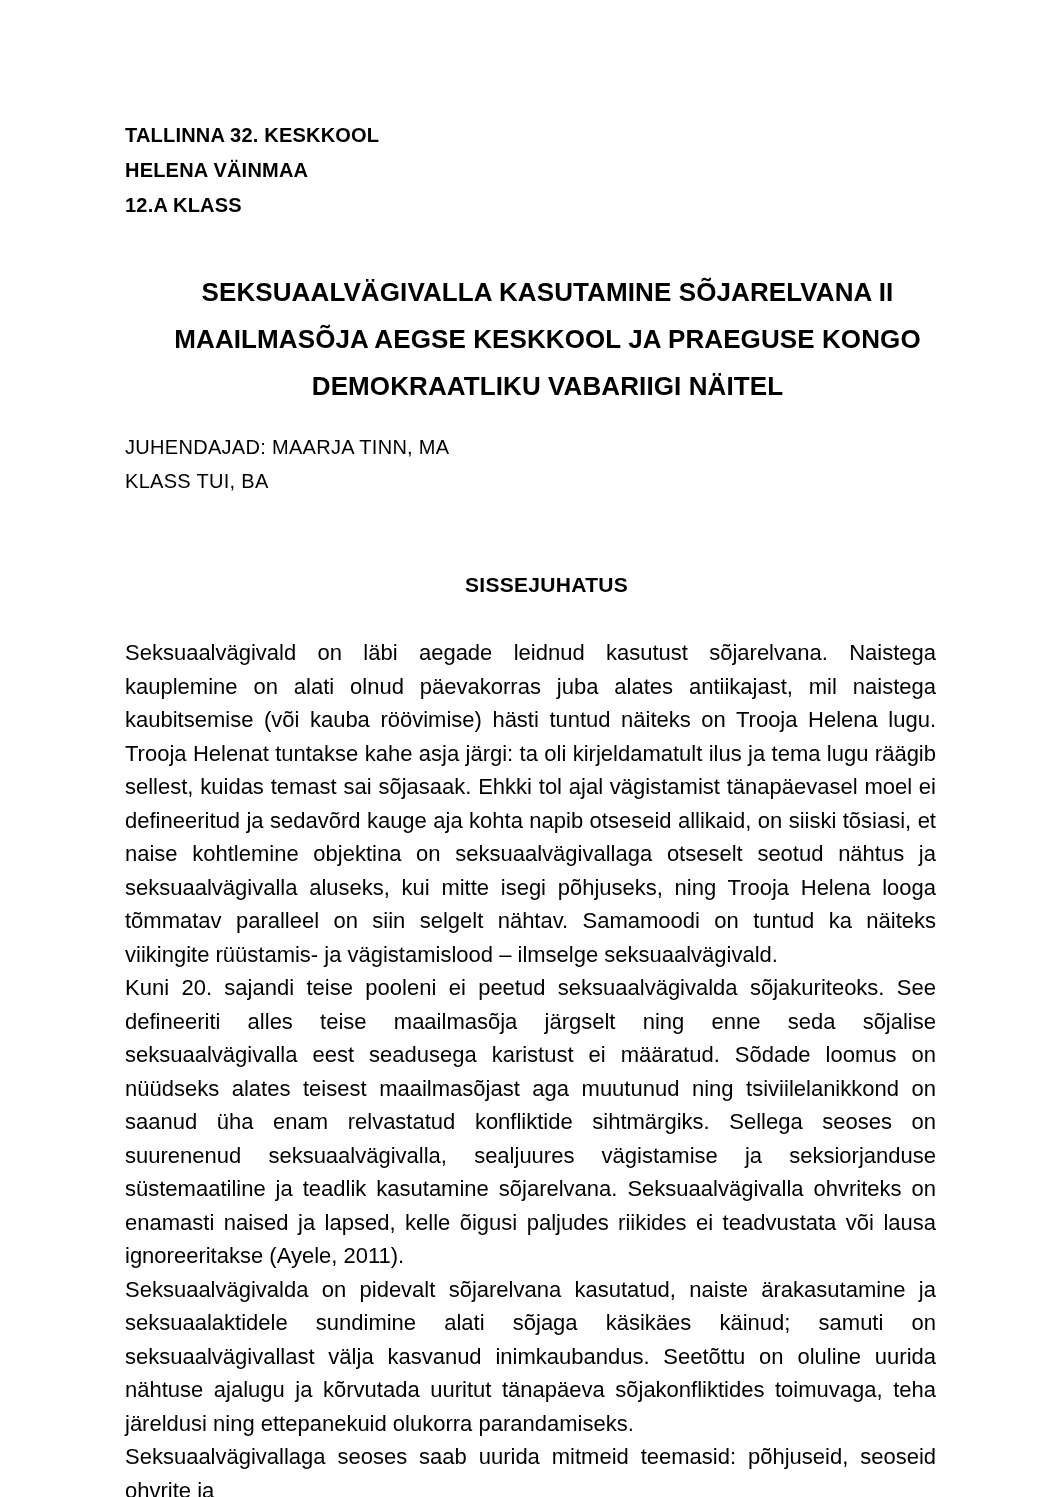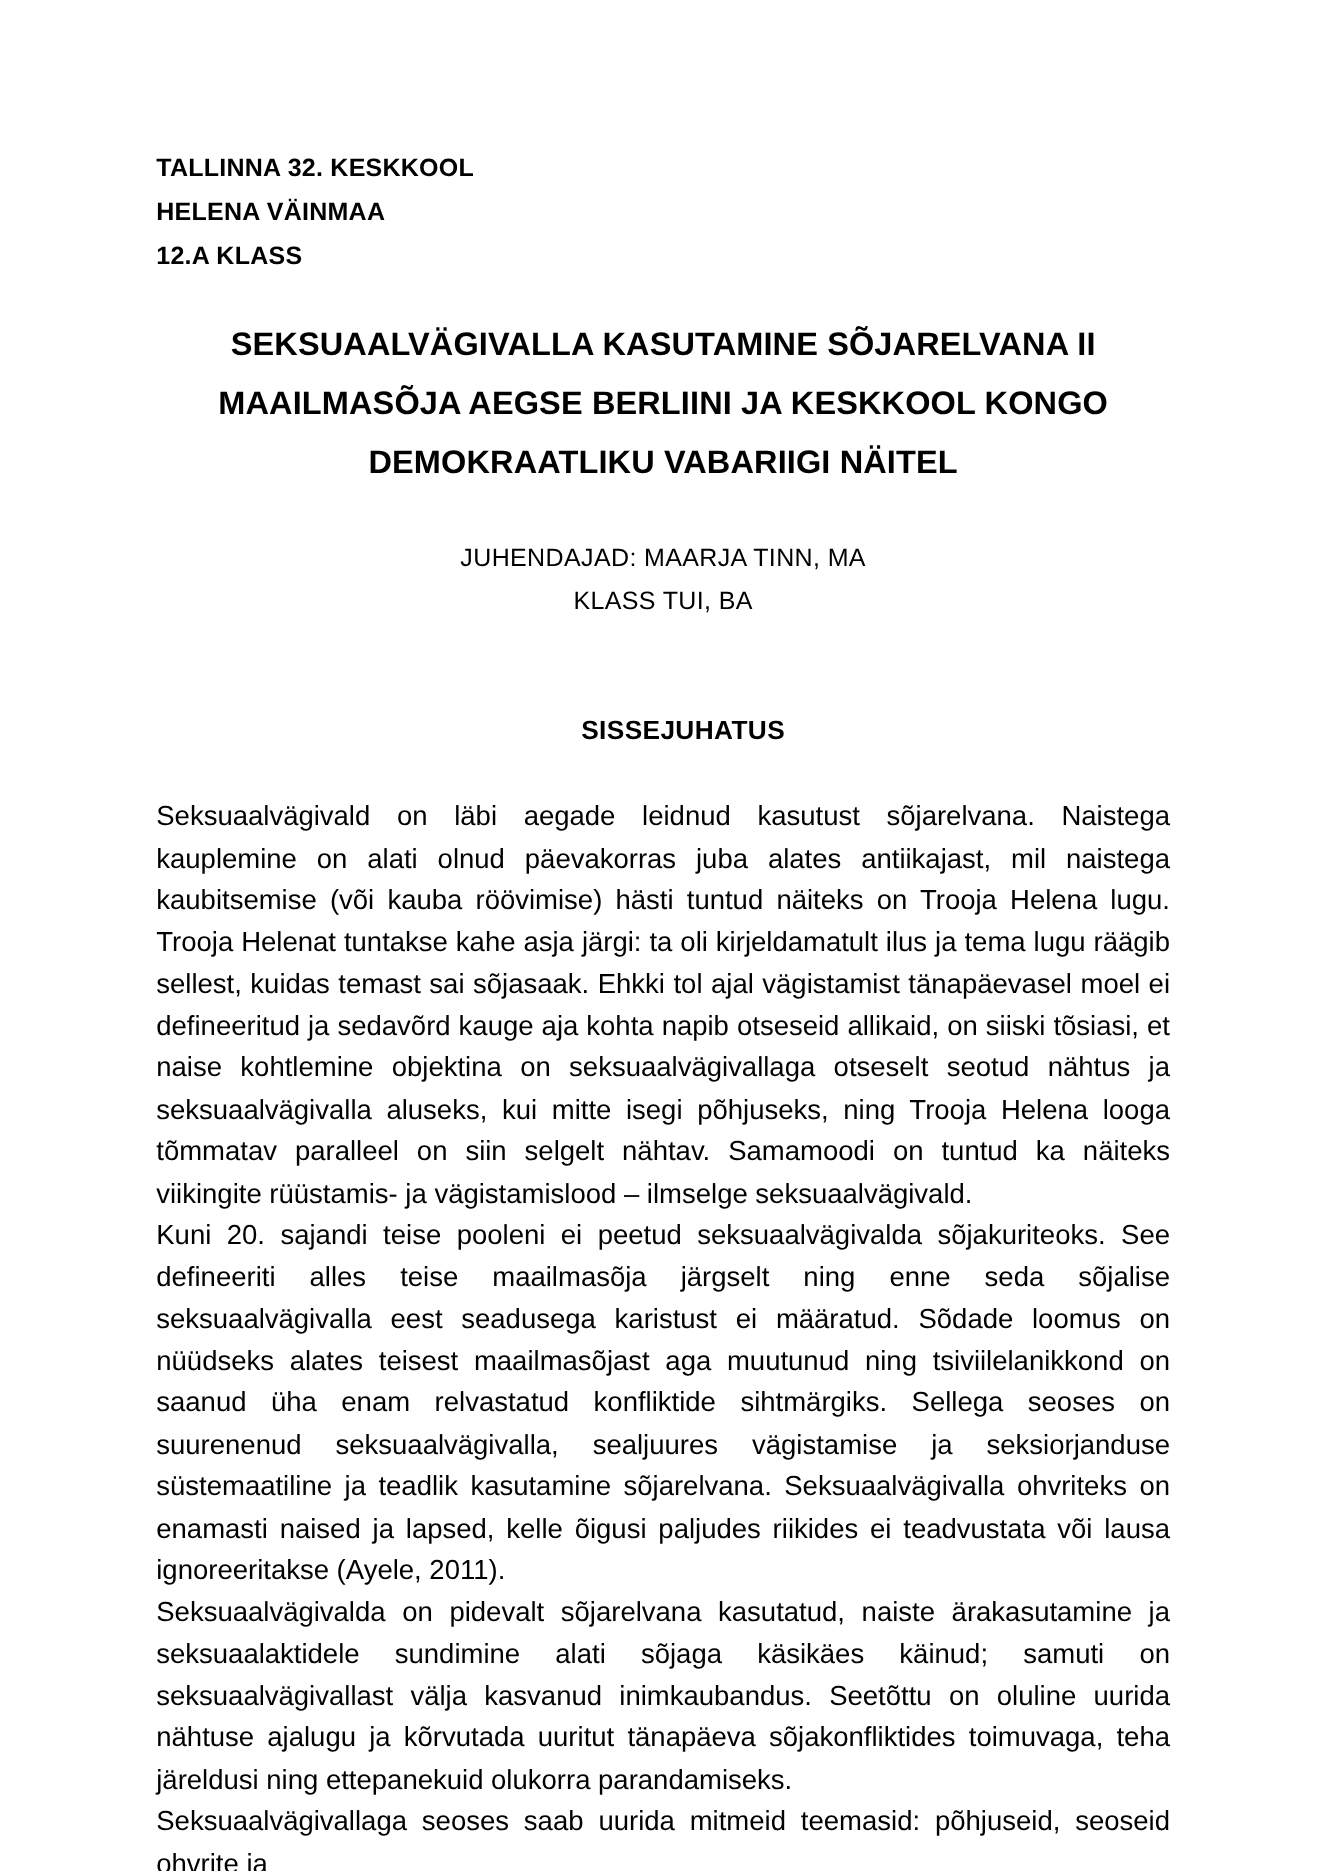--- a/index.html
+++ b/index.html
@@ -24,36 +24,36 @@
     font-size: 20px;
     font-weight: 700;
     line-height: 35px;
     letter-spacing: 0.2px;
   }
   .doc-title {
     position: absolute;
     left: 125px;
     top: 252px;
     width: 811px;
-    margin: 0;
+    margin: 17px;
     text-align: center;
     font-size: 26px;
     font-weight: 700;
     line-height: 47px;
     letter-spacing: 0.1px;
   }
   .title-line {
     display: block;
   }
   .supervisors {
     position: absolute;
     left: 125px;
     top: 430px;
     width: 811px;
-    text-align: center;
+    text-align: left;
     font-size: 20px;
     font-weight: 400;
     line-height: 34px;
     letter-spacing: 0.3px;
   }
   .section-heading {
     position: absolute;
     left: 125px;
     top: 556px;
     width: 811px;
@@ -85,21 +85,21 @@
 <div class="page">
 
   <header class="doc-header">
     <div>TALLINNA 32. KESKKOOL</div>
     <div>HELENA VÄINMAA</div>
     <div>12.A KLASS</div>
   </header>
 
   <h1 class="doc-title">
     <span class="title-line">SEKSUAALVÄGIVALLA KASUTAMINE SÕJARELVANA II</span>
-    <span class="title-line">MAAILMASÕJA AEGSE BERLIINI JA KESKKOOL KONGO</span>
+    <span class="title-line">MAAILMASÕJA AEGSE KESKKOOL JA PRAEGUSE KONGO</span>
     <span class="title-line">DEMOKRAATLIKU VABARIIGI NÄITEL</span>
   </h1>
 
   <div class="supervisors">
     <div>JUHENDAJAD: MAARJA TINN, MA</div>
     <div>KLASS TUI, BA</div>
   </div>
 
   <h2 class="section-heading">SISSEJUHATUS</h2>
 

